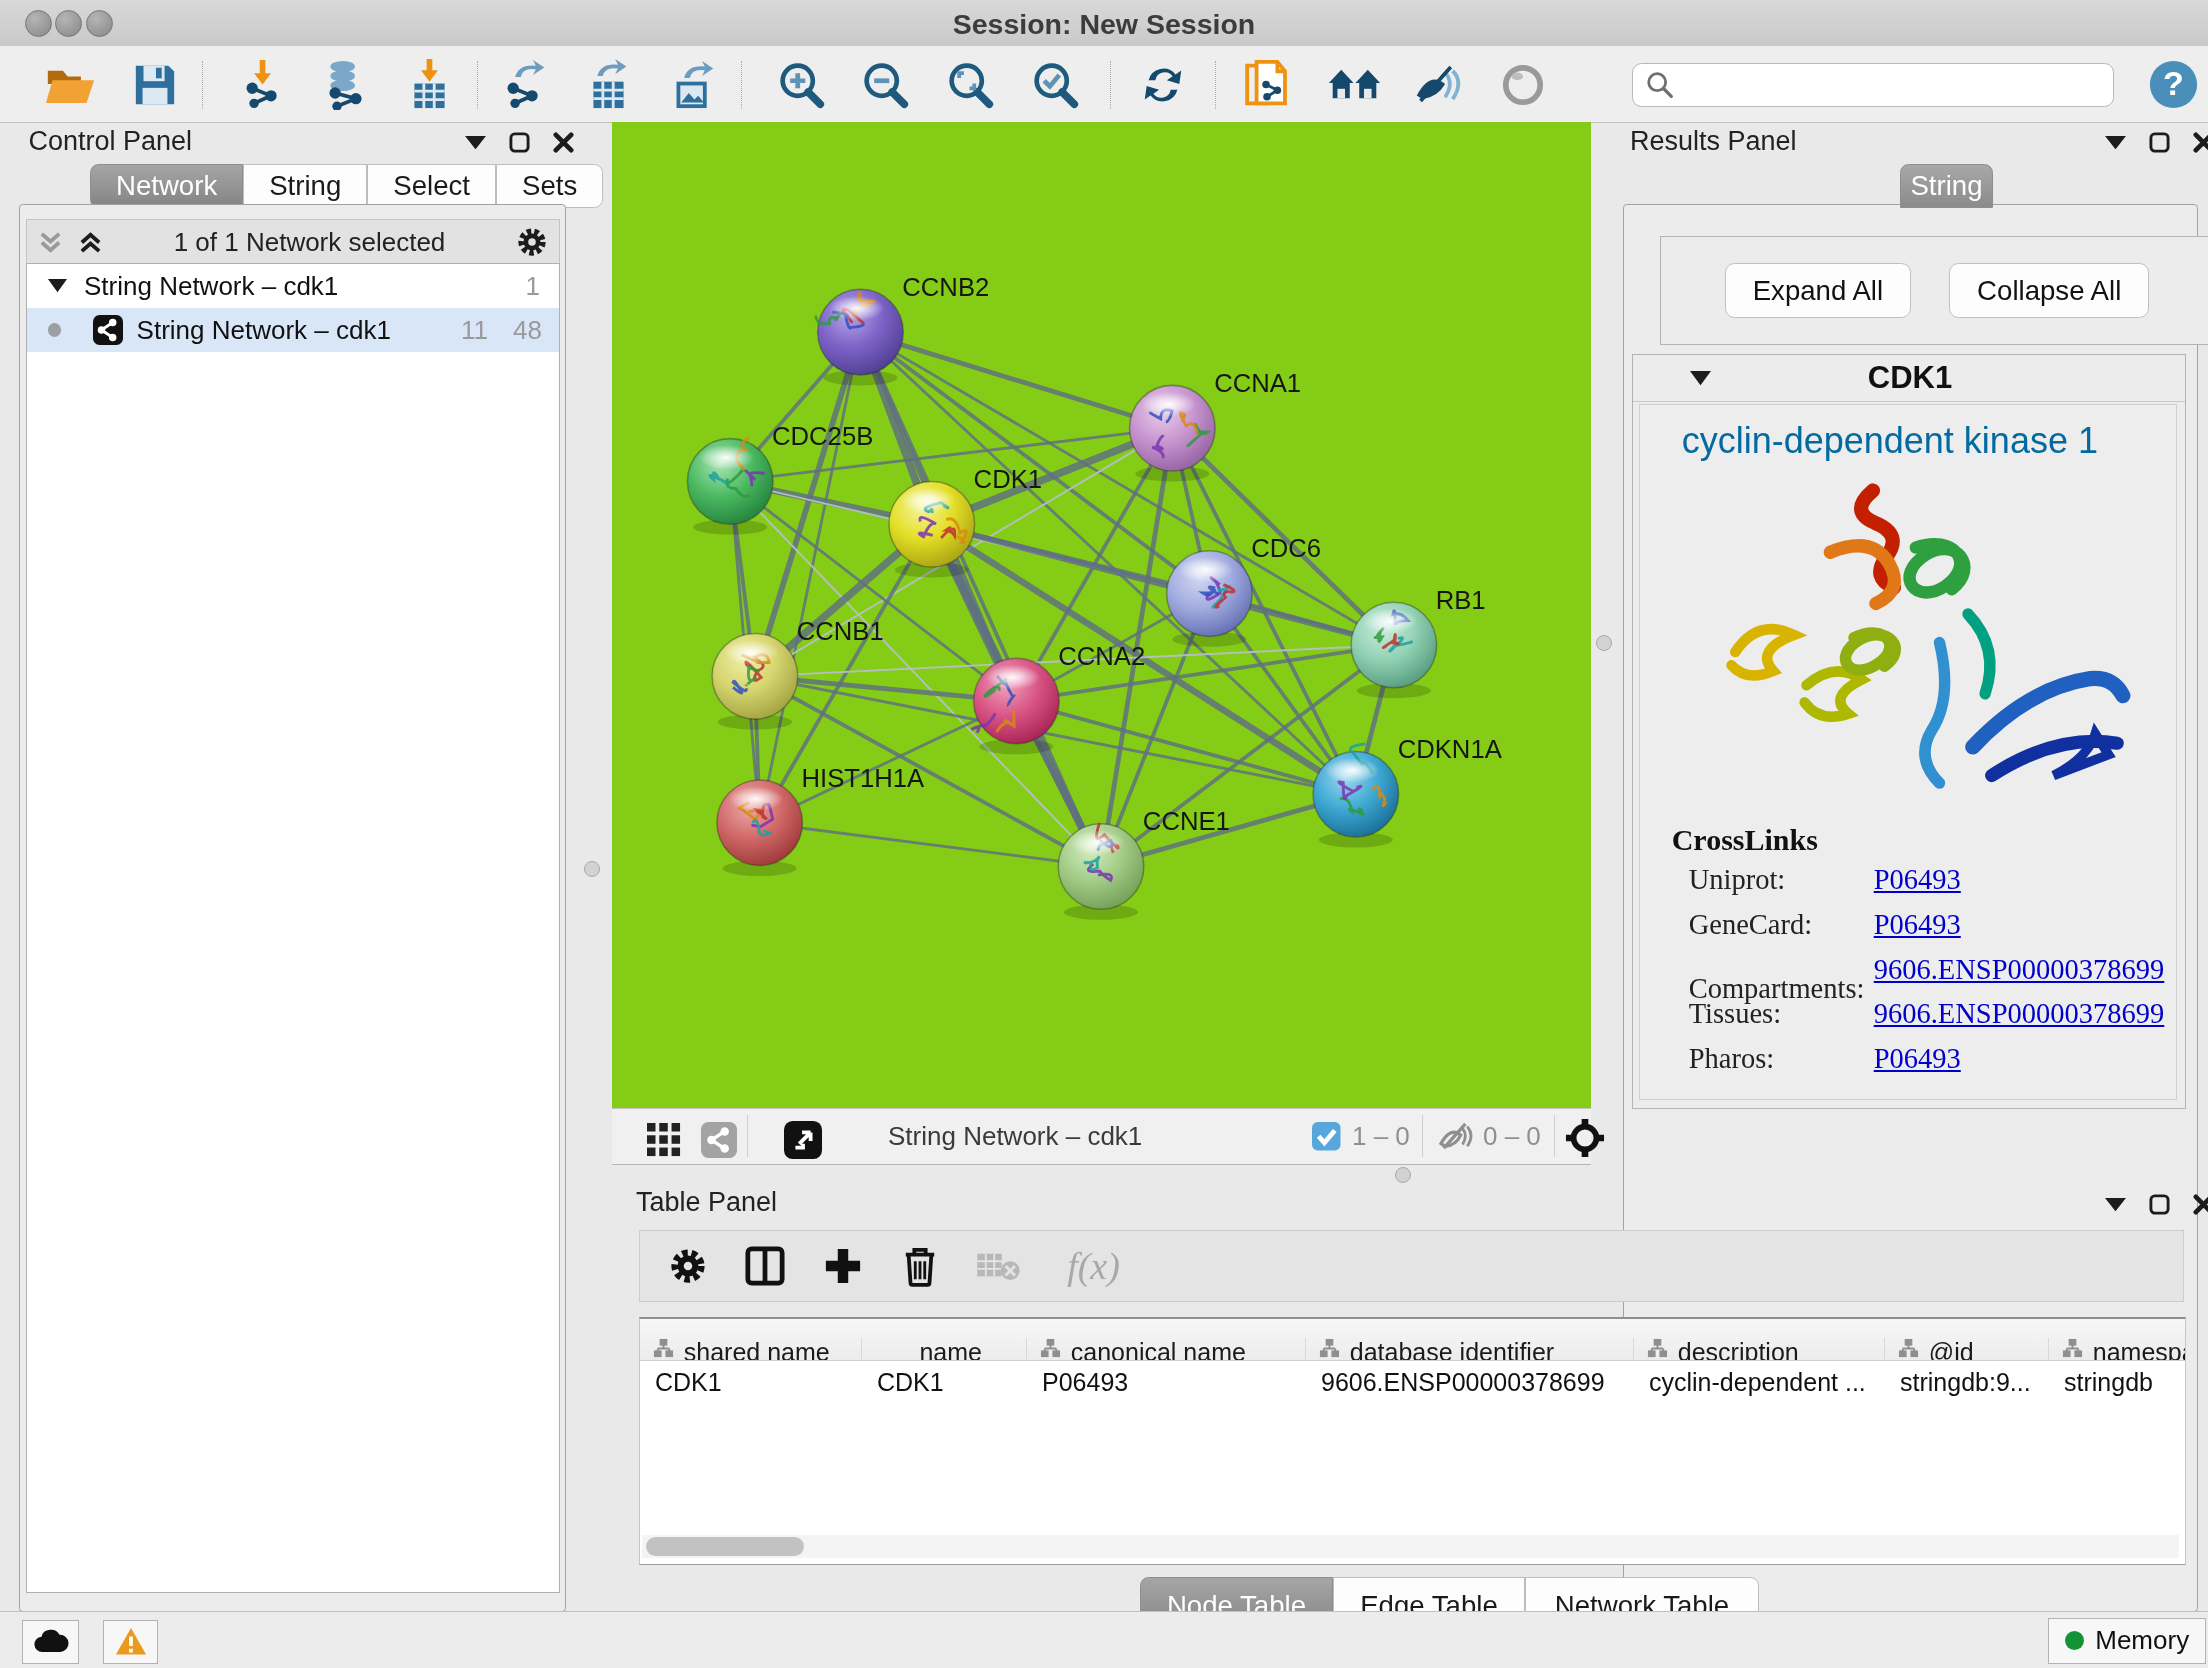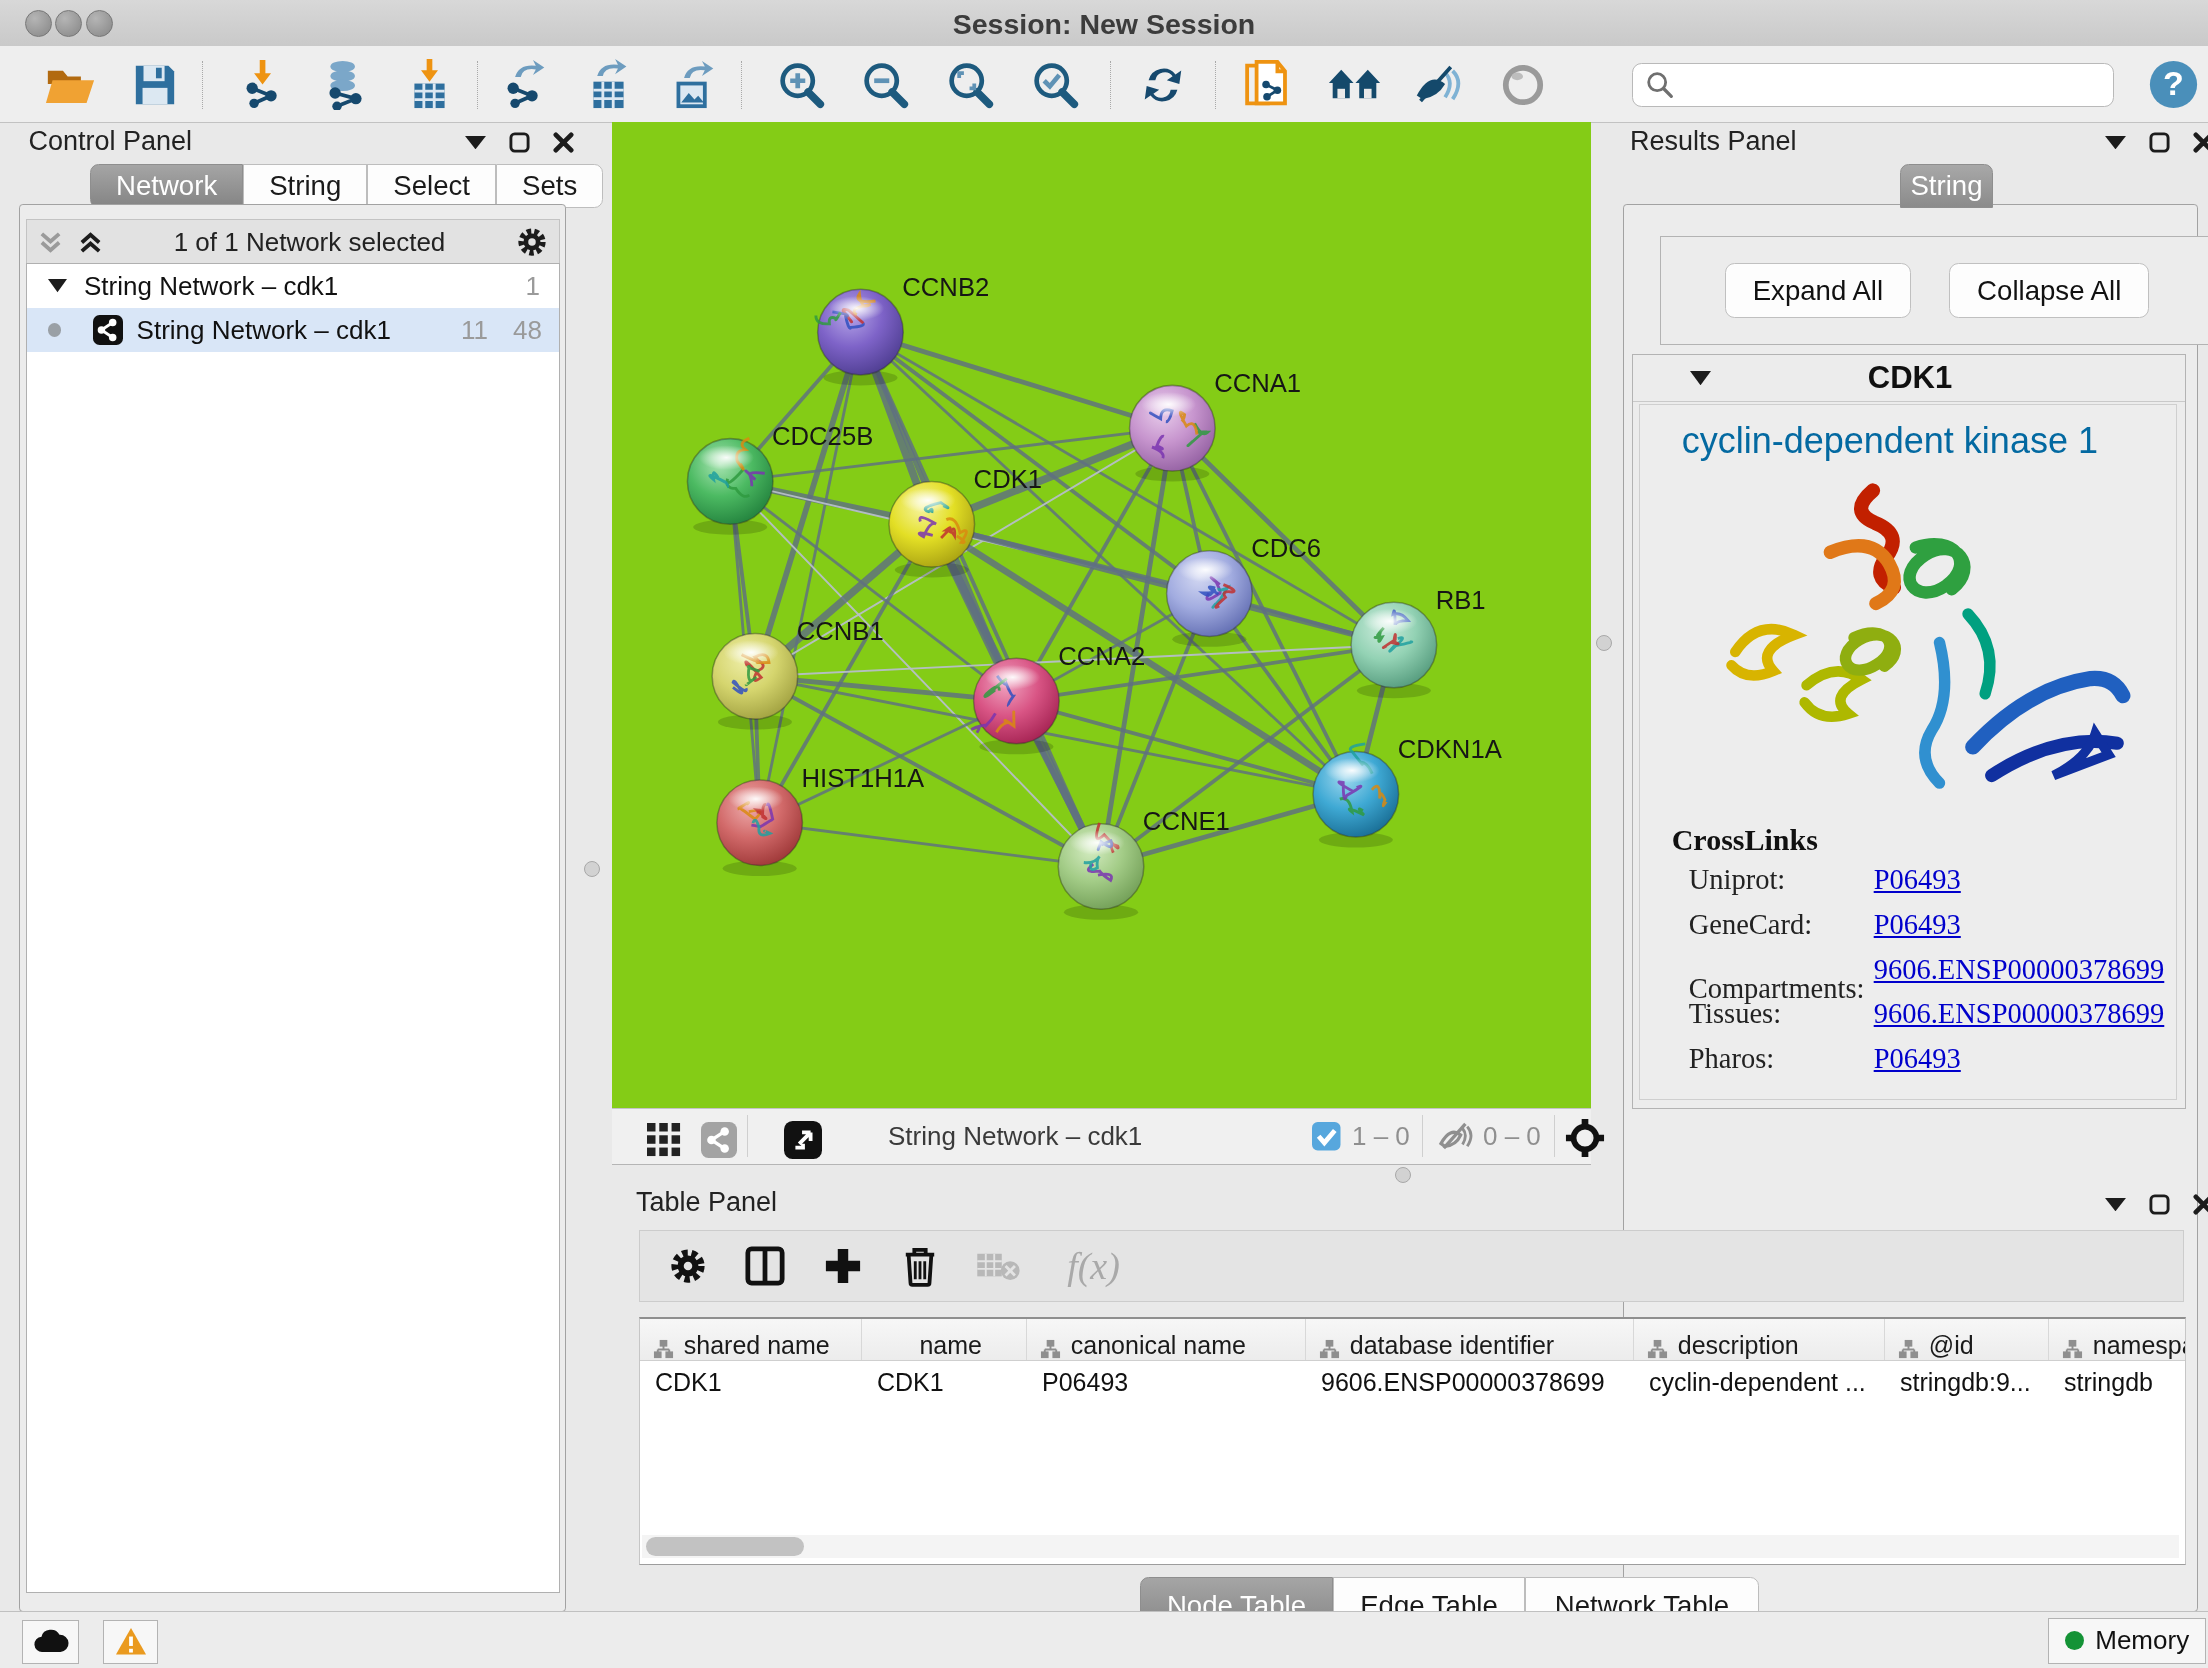--- a/index.html
+++ b/index.html
@@ -50,21 +50,21 @@
   .rdetail{position:absolute;left:5.7px;top:49px;width:536px;height:694px;background:#ededed;border:1px solid #cfcfcf;}
   .rdesc{position:absolute;left:42px;top:15px;font-size:36px;color:#0369a1;}
   .xl-title{position:absolute;left:32px;top:418px;font-family:"Liberation Serif",serif;font-weight:700;font-size:30px;color:#111;}
   .xlrow{position:absolute;left:49px;font-family:"Liberation Serif",serif;font-size:28.5px;color:#222;}
   .xlval{position:absolute;left:234px;font-family:"Liberation Serif",serif;font-size:28.5px;color:#0000cc;text-decoration:underline;}
   
   .tp-toolbar{left:639px;top:1230px;width:1545px;height:72px;background:#e4e4e4;border:1px solid #cccccc;display:flex;align-items:center;gap:28.5px;padding-left:23px;box-sizing:border-box;}
   .tpi{width:49px;height:49px;display:flex;align-items:center;justify-content:center;}
   .tablebox{left:639px;top:1317px;width:1545px;height:245px;background:#ffffff;border-top:2.9px solid #8f8f8f;border-left:1px solid #c6c6c6;border-right:1px solid #c6c6c6;border-bottom:1px solid #9d9d9d;overflow:hidden;}
   .thead{display:flex;height:41px;background:linear-gradient(#f7f7f7,#ececec);border-bottom:1px solid #cfcfcf;}
-  .th{display:flex;align-items:flex-end;gap:9.5px;padding-left:13.3px;box-sizing:border-box;font-size:25px;color:#1a1a1a;border-right:1px solid #d8d8d8;flex-shrink:0;overflow:hidden;white-space:nowrap;}
+  .th{display:flex;align-items:flex-start;gap:9.5px;padding-left:13.3px;box-sizing:border-box;font-size:25px;color:#1a1a1a;border-right:1px solid #d8d8d8;flex-shrink:0;overflow:hidden;white-space:nowrap;margin-top:19px;}
   .tbody-row{display:flex;height:43px;align-items:center;}
   .td{padding-left:15px;box-sizing:border-box;font-size:25px;color:#111;flex-shrink:0;overflow:hidden;white-space:nowrap;}
   .hscroll{position:absolute;left:1.9px;bottom:5.7px;width:1537px;height:23px;background:#f4f4f4;}
   .hthumb{position:absolute;left:3.8px;top:1.9px;width:158px;height:19px;border-radius:9.5px;background:#c2c2c2;}
   .btabs{left:1140px;top:1577px;display:flex;}
   .btabs .tab{height:40px;padding:8px;}
   
   .statusbar{left:0;top:1611px;width:2208px;height:57px;background:#ececec;border-top:1px solid #c0c0c0;}
   .sbtn{position:absolute;top:7.6px;height:42px;background:#f7f7f7;border:1.9px solid #b3b3b3;display:flex;align-items:center;justify-content:center;}
   .membtn{position:absolute;left:2048px;top:5.7px;width:156px;height:44px;background:#f7f7f7;border:1.9px solid #b3b3b3;display:flex;align-items:center;justify-content:center;gap:11.4px;font-size:26px;color:#111;}

